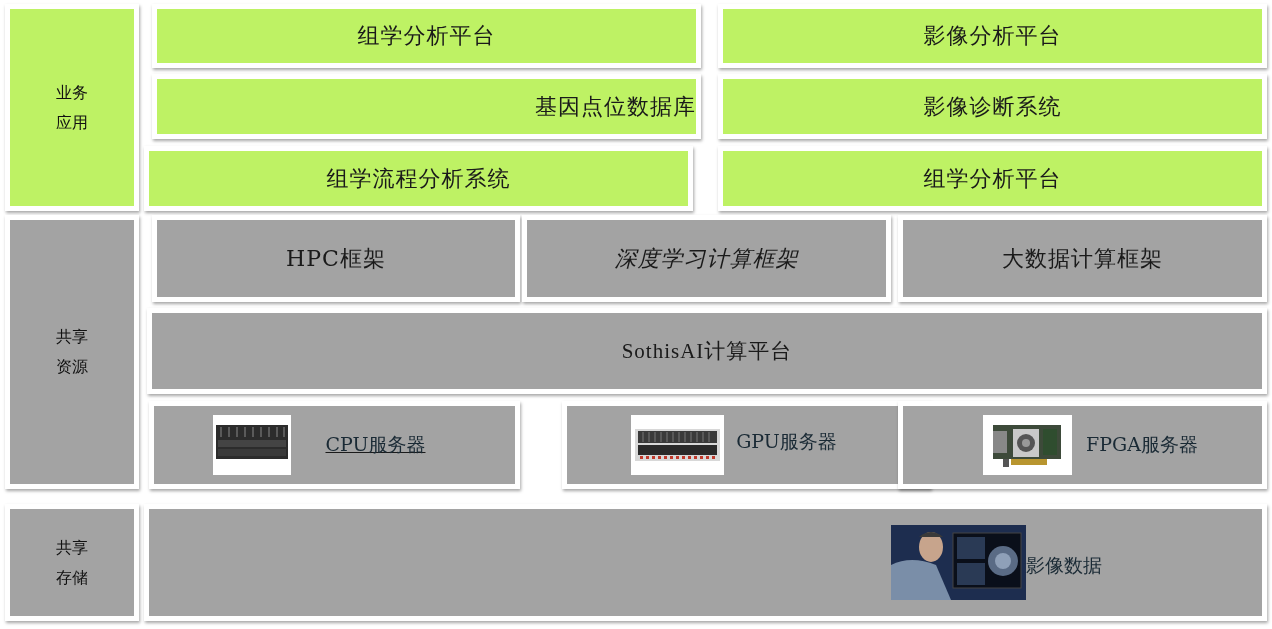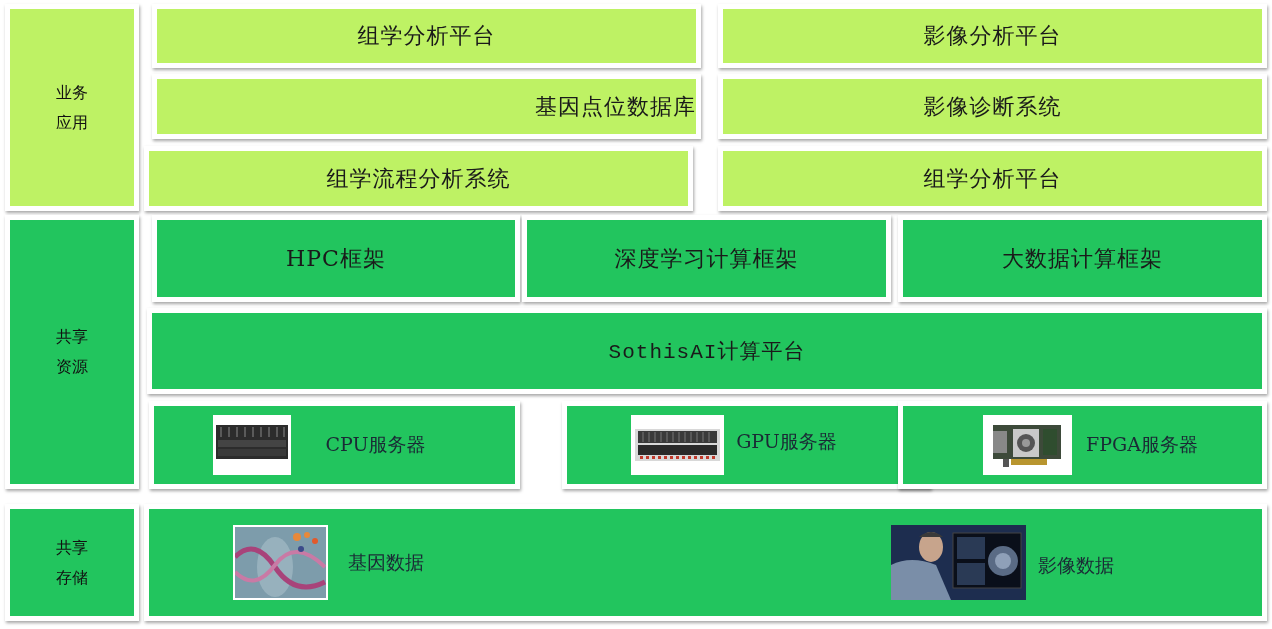--- a/index.html
+++ b/index.html
@@ -9,21 +9,21 @@
       font-family: "DejaVu Serif", "Liberation Serif", serif;
       color: #1a1a1a;
     }
     .box {
       position: absolute; box-sizing: border-box;
       border: 5px solid #ffffff;
       box-shadow: 1px 2px 3px rgba(0,0,0,0.35);
       display: flex; align-items: center; justify-content: center;
     }
     .orange { background: #bef264; }
-    .teal { background: #22c55e; }
+    .teal { background: #a3a3a3; }
     .lbl { font-size: 22px; letter-spacing: 1px; white-space: nowrap; }
     .side { font-family: "DejaVu Sans", "Liberation Sans", sans-serif; font-size: 16px; line-height: 30px; text-align: center; color: #111; }
     .side span { display: block; }
     .item { display: flex; align-items: center; }
     .thumb { background: #fff; box-sizing: border-box; position: relative; overflow: hidden; }
     .ilbl { font-size: 19px; white-space: nowrap; color: #1a2a35; }
     svg { display: block; }
   </style>
 </head>
 <body>
@@ -62,33 +62,33 @@
 <div class="box orange" style="left:144px; top:146px; width:549px; height:65px;">
   <span class="lbl">组学流程分析系统</span>
 </div>
 <div class="box orange" style="left:718px; top:146px; width:549px; height:65px;">
   <span class="lbl">组学分析平台</span>
 </div>
 
 <div class="box teal" style="left:152px; top:215px; width:368px; height:87px;">
   <span class="lbl">HPC框架</span>
 </div>
-<div class="box teal" style="left:522px; top:215px; width:369px; height:87px;">
+<div class="box teal" style="left:522px; top:215px; width:369px; height:87px;font-style:italic;">
   <span class="lbl">深度学习计算框架</span>
 </div>
 <div class="box teal" style="left:898px; top:215px; width:369px; height:87px;">
   <span class="lbl">大数据计算框架</span>
 </div>
 
 <div class="box teal" style="left:147px; top:308px; width:1120px; height:86px;">
-  <span class="lbl" style="font-family:Liberation Mono, monospace; font-size:21px;">SothisAI计算平台</span>
+  <span class="lbl" style="font-family:Liberation Serif, serif; font-size:21px;">SothisAI计算平台</span>
 </div>
 
 <div class="box teal" style="left:149px; top:401px; width:371px; height:88px;">
-  <div class="item" style="gap:34px; margin-left:-30px;">
+  <div class="item" style="gap:34px; margin-left:-30px;text-decoration:underline;">
     <div class="thumb" style="width:78px; height:60px; padding:10px 3px;">
       <svg width="72" height="34" viewBox="0 0 72 34">
         <rect x="0" y="0" width="72" height="34" fill="#2c2c2c"></rect>
         <g stroke="#6a6a6a" stroke-width="1.5">
           <line x1="5" y1="2" x2="5" y2="12"></line>
             <line x1="13" y1="2" x2="13" y2="12"></line>
             <line x1="21" y1="2" x2="21" y2="12"></line>
           <line x1="29" y1="2" x2="29" y2="12"></line>
             <line x1="37" y1="2" x2="37" y2="12"></line>
             <line x1="45" y1="2" x2="45" y2="12"></line>
@@ -156,36 +156,21 @@
         <rect x="52" y="8" width="14" height="26" fill="#2f4d2f"></rect>
         <rect x="20" y="38" width="36" height="6" fill="#b8952f"></rect>
         <rect x="12" y="38" width="6" height="8" fill="#555"></rect>
       </svg>
     </div>
     <span class="ilbl">FPGA服务器</span>
   </div>
 </div>
 
 <div class="box teal" style="left:144px; top:504px; width:1123px; height:117px; justify-content:flex-start;">
-  <div class="item" style="position:absolute; left:84px; top:16px; gap:20px;">
-    <div class="thumb" style="width:95px; height:75px; border:2px solid #fff; background:#6e8fa0;">
-      <svg width="91" height="71" viewBox="0 0 91 71">
-        <rect width="91" height="71" fill="#7d9cab"></rect>
-        <ellipse cx="40" cy="40" rx="18" ry="30" fill="#a9bfc9" opacity="0.6"></ellipse>
-        <path d="M0 30 Q20 10 40 40 T90 55" stroke="#a8437a" stroke-width="5" fill="none"></path>
-        <path d="M0 45 Q20 65 40 38 T90 40" stroke="#c97aa5" stroke-width="4" fill="none"></path>
-        <circle cx="62" cy="10" r="4" fill="#e8893a"></circle>
-          <circle cx="72" cy="8" r="3" fill="#e8893a"></circle>
-        <circle cx="80" cy="14" r="3" fill="#e25a2b"></circle>
-          <circle cx="66" cy="22" r="3" fill="#3b4a8a"></circle>
-      </svg>
-    </div>
-    <span class="ilbl">基因数据</span>
-  </div>
-  <div class="item" style="position:absolute; left:742px; top:16px; gap:12px;">
+  <div class="item" style="position:absolute; left:742px; top:16px; ">
     <div class="thumb" style="width:135px; height:75px; background:#1a2a4a;">
       <svg width="135" height="75" viewBox="0 0 135 75">
         <rect width="135" height="75" fill="#1d2d4f"></rect>
         <path d="M0 40 Q20 30 45 40 L60 75 L0 75 Z" fill="#7a8ea8"></path>
         <ellipse cx="40" cy="22" rx="12" ry="15" fill="#c7a48c"></ellipse>
         <path d="M28 12 Q40 2 52 12" fill="#3a3a3a"></path>
         <rect x="62" y="8" width="68" height="55" fill="#0a0f1a" stroke="#444" stroke-width="1"></rect>
         <rect x="66" y="12" width="28" height="22" fill="#2a3a55"></rect>
         <rect x="66" y="38" width="28" height="22" fill="#2a3a55"></rect>
         <circle cx="112" cy="36" r="15" fill="#5a6b85"></circle>

